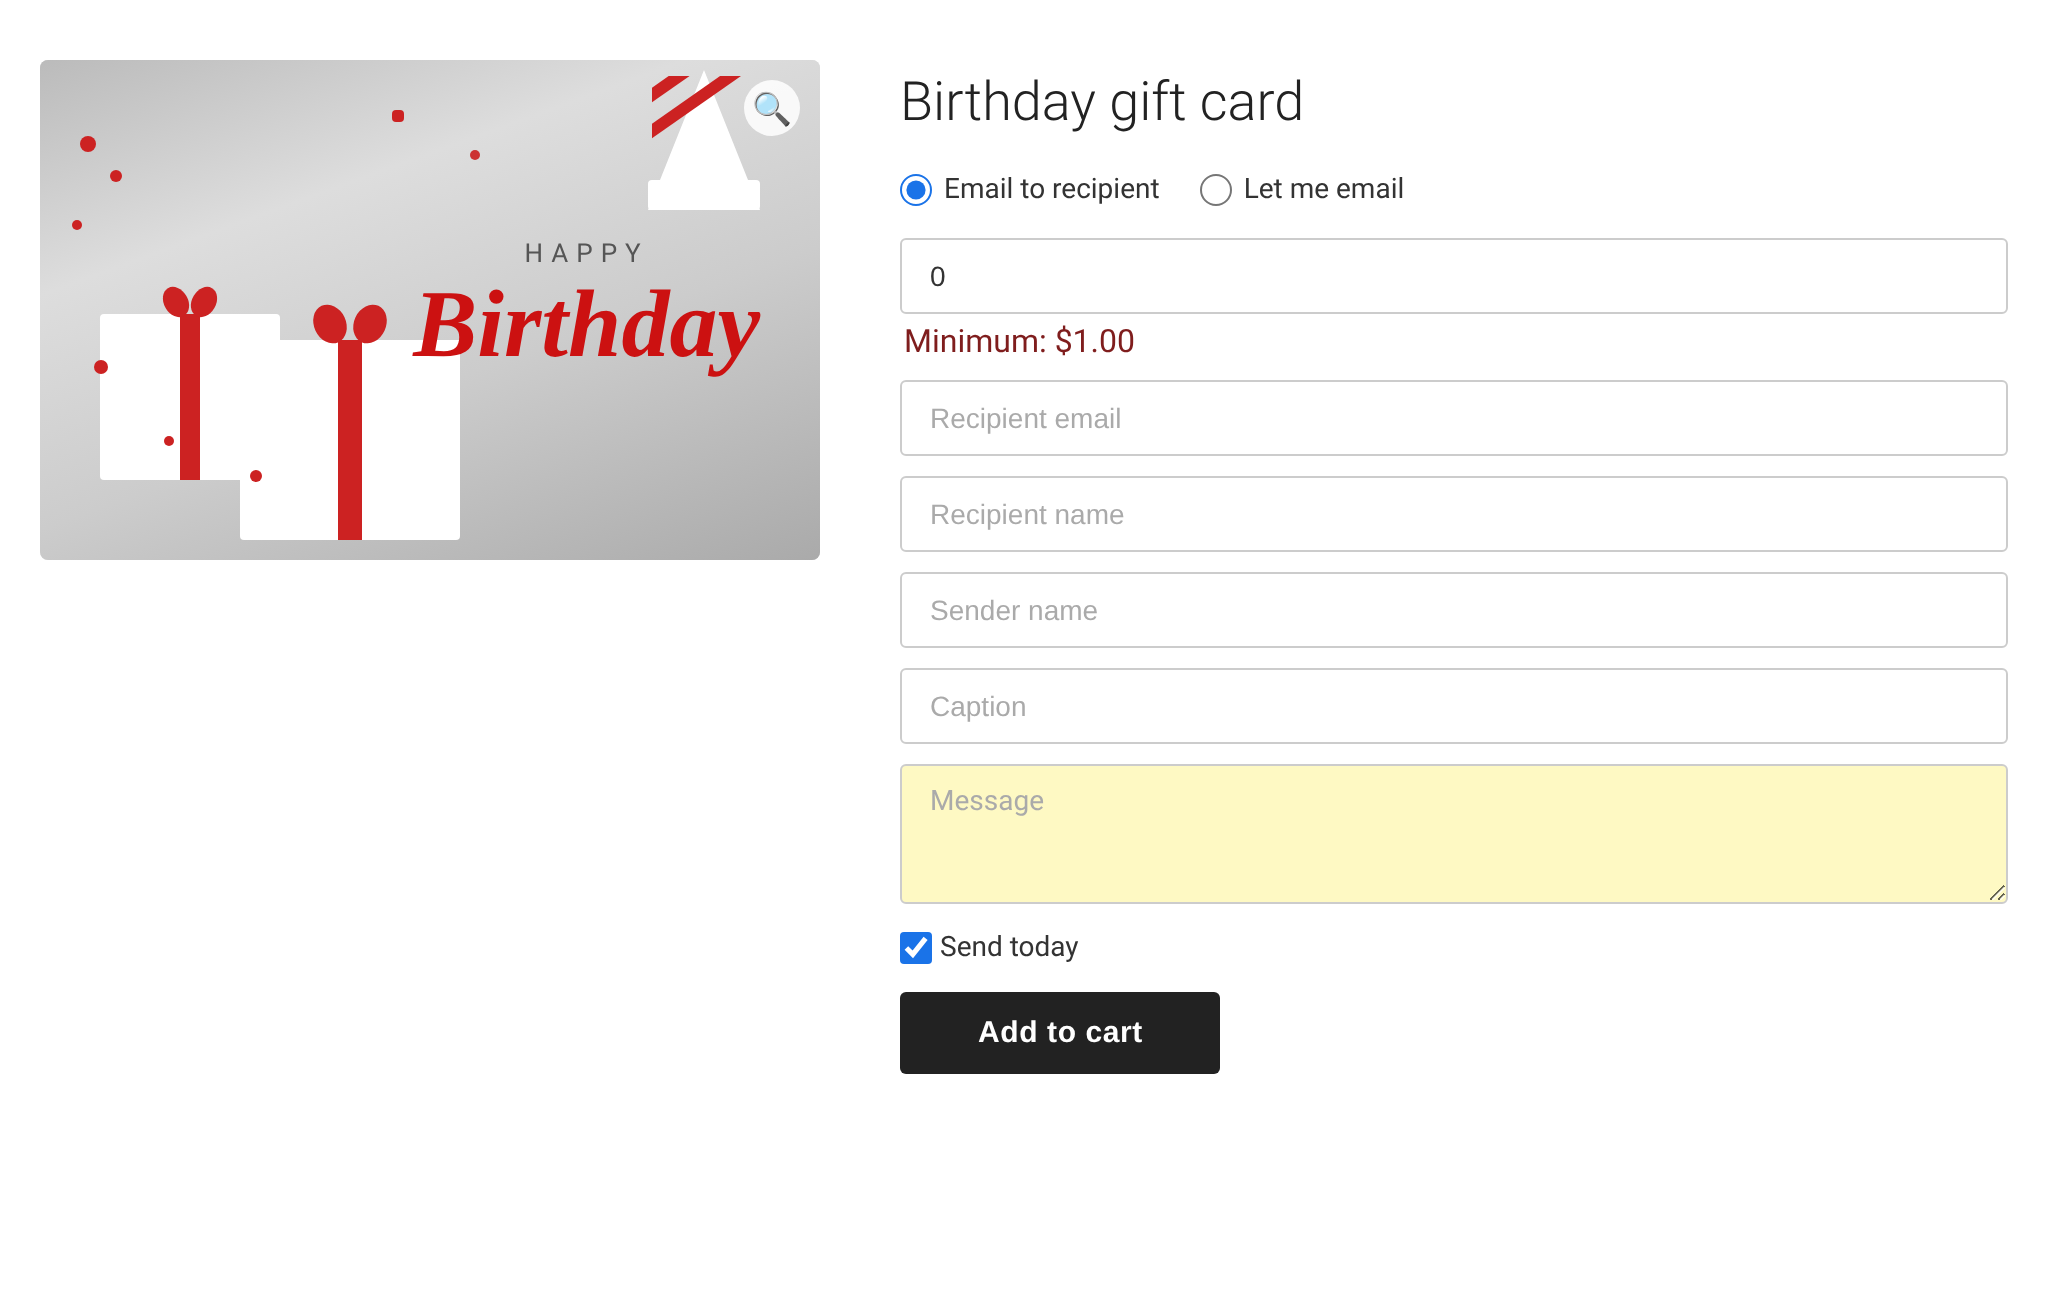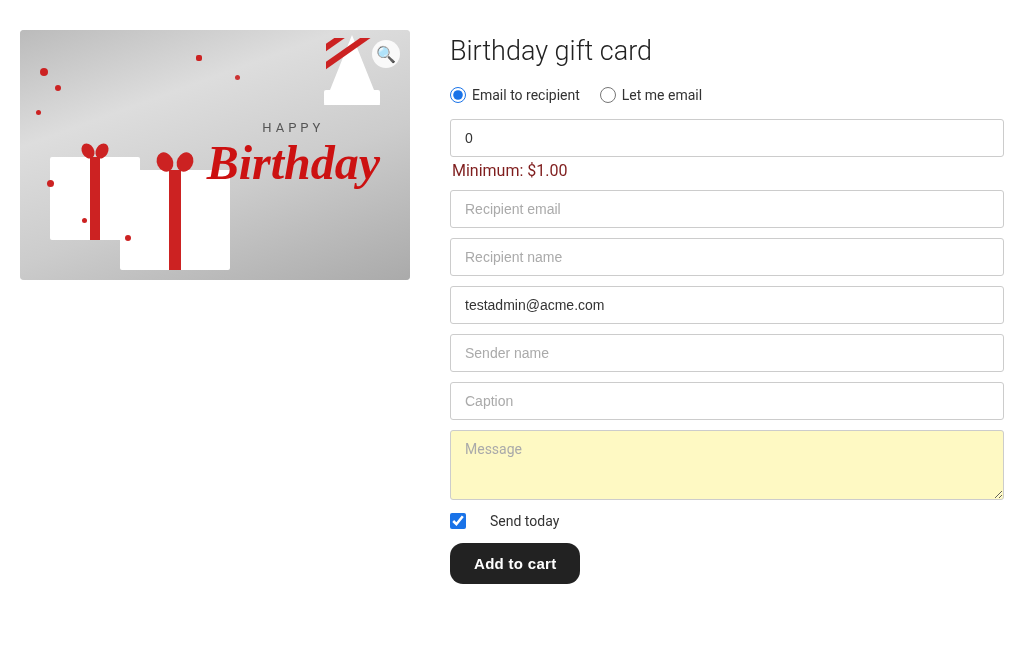--- a/index.html
+++ b/index.html
@@ -357,21 +357,21 @@
     .minimum-text {
       font-size: 16px;
       color: #7f1d1d;
       margin-top: 4px;
       padding-left: 2px;
     }
 
     .send-today-row {
       display: flex;
       align-items: center;
-      gap: 24px;
+      gap: 4px;
       margin-bottom: 14px;
       margin-top: 6px;
     }
 
     .send-today-checkbox {
       width: 16px;
       height: 16px;
       accent-color: #1a73e8;
       cursor: pointer;
     }
@@ -379,24 +379,24 @@
     .send-today-label {
       font-size: 14px;
       color: #333;
       cursor: pointer;
     }
 
     .add-to-cart-btn {
       background: #222;
       color: #fff;
       border: none;
-      padding: 12px 24px;
+      padding: 12px 39px;
       font-size: 15px;
       font-weight: 600;
-      border-radius: 13px;
+      border-radius: 3px;
       cursor: pointer;
       letter-spacing: 0.3px;
     }
   </style>
 </head>
 <body>
 
 <div class="page-container">
 
   <div class="left-column">
@@ -462,23 +462,20 @@
     <div class="form-group">
       <input type="email" class="form-input" placeholder="Recipient email" style="">
     </div>
 
     
     <div class="form-group">
       <input type="text" class="form-input" placeholder="Recipient name" style="">
     </div>
 
     
-    <div class="form-group">
-      <input type="email" class="form-input" value="testadmin@acme.com" style="">
-    </div>
 
     
     <div class="form-group">
       <input type="text" class="form-input" placeholder="Sender name" style="">
     </div>
 
     
     <div class="form-group">
       <input type="text" class="form-input" placeholder="Caption" style="">
     </div>

